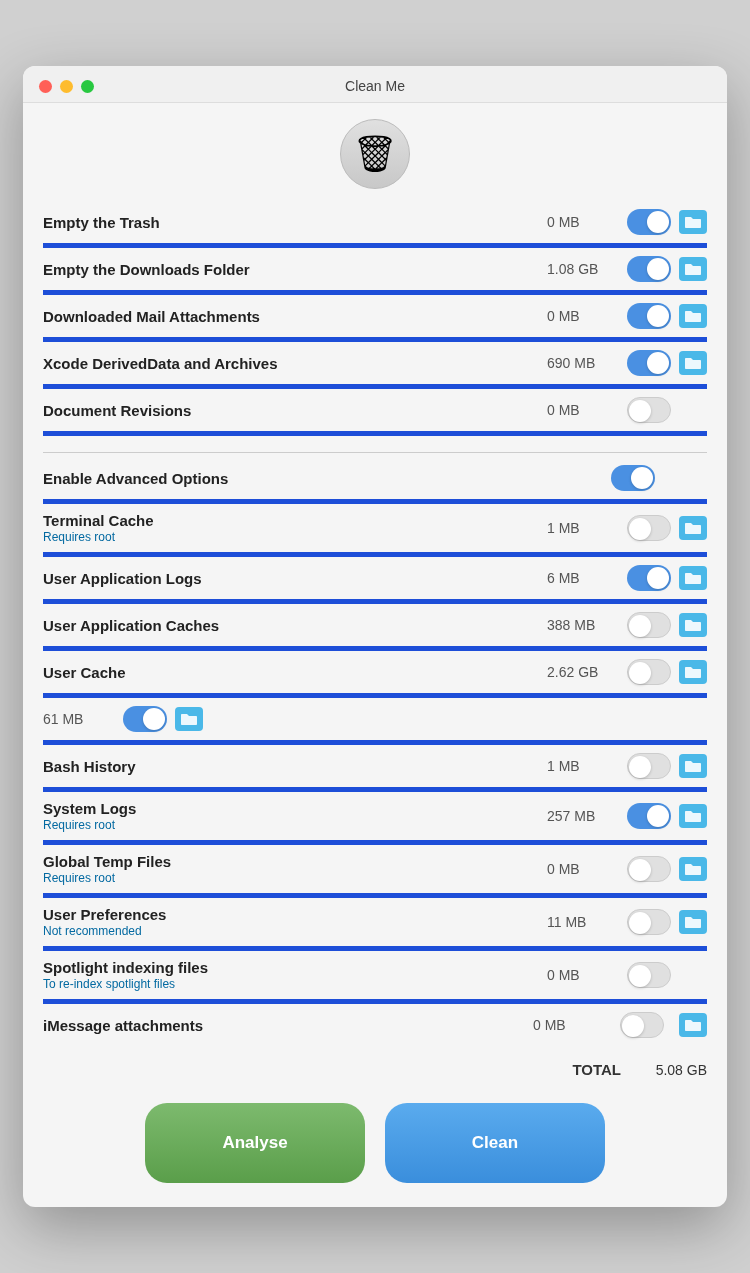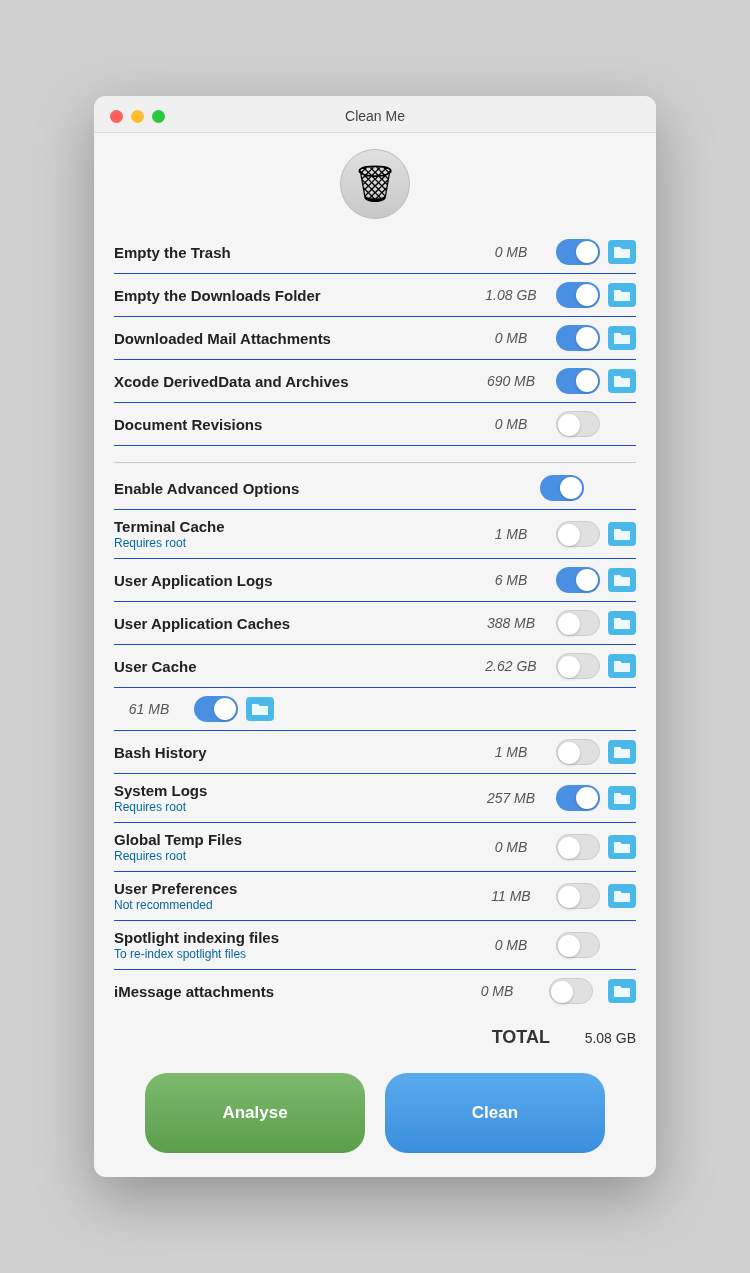--- a/index.html
+++ b/index.html
@@ -7,21 +7,21 @@
       background: #d0d0d0;
       display: flex;
       justify-content: center;
       align-items: center;
       min-height: 100vh;
       font-family: -apple-system, BlinkMacSystemFont, "Helvetica Neue", sans-serif;
     }
     .window {
       background: #f5f5f5;
       border-radius: 12px;
-      width: 562px;
+      width: 704px;
       box-shadow: 0 20px 60px rgba(0,0,0,0.3);
       overflow: hidden;
       padding-bottom: 24px;
     }
     .titlebar {
       background: #f0f0f0;
       padding: 12px 16px 8px;
       display: flex;
       align-items: center;
       justify-content: center;
@@ -65,21 +65,21 @@
     .trash-icon {
       font-size: 36px;
     }
     .items-list {
       padding: 0 20px;
     }
     .item-row {
       display: flex;
       align-items: center;
       padding: 8px 0;
-      border-bottom: 1px solid #1d4ed8;
+      border-bottom: 5px solid #1d4ed8;
     }
     .item-row:last-child {
       border-bottom: none;
       gap: 7px;
     }
     .item-label {
       flex: 1;
     }
     .item-name {
       font-size: 15px;
@@ -88,23 +88,22 @@
     }
     .item-sub {
       font-size: 12px;
       color: #0369a1;
       margin-top: 1px;
     }
     .item-size {
       font-size: 14px;
       color: #555;
       min-width: 70px;
-      text-align: center;
+      text-align: left;
       margin-right: 10px;
-      font-style: italic;
     }
     .toggle-switch {
       width: 44px;
       height: 26px;
       border-radius: 13px;
       position: relative;
       cursor: pointer;
       margin-right: 8px;
       flex-shrink: 0;
     }
@@ -149,21 +148,21 @@
     .totals-section {
       padding: 12px 20px 6px;
     }
     .total-row {
       display: flex;
       justify-content: flex-end;
       align-items: center;
       padding: 3px 0;
     }
     .total-label {
-      font-size: 18px;
+      font-size: 15px;
       font-weight: 700;
       color: #333;
       margin-right: 16px;
     }
     .total-value {
       font-size: 14px;
       color: #333;
       min-width: 70px;
       text-align: right;
     }

